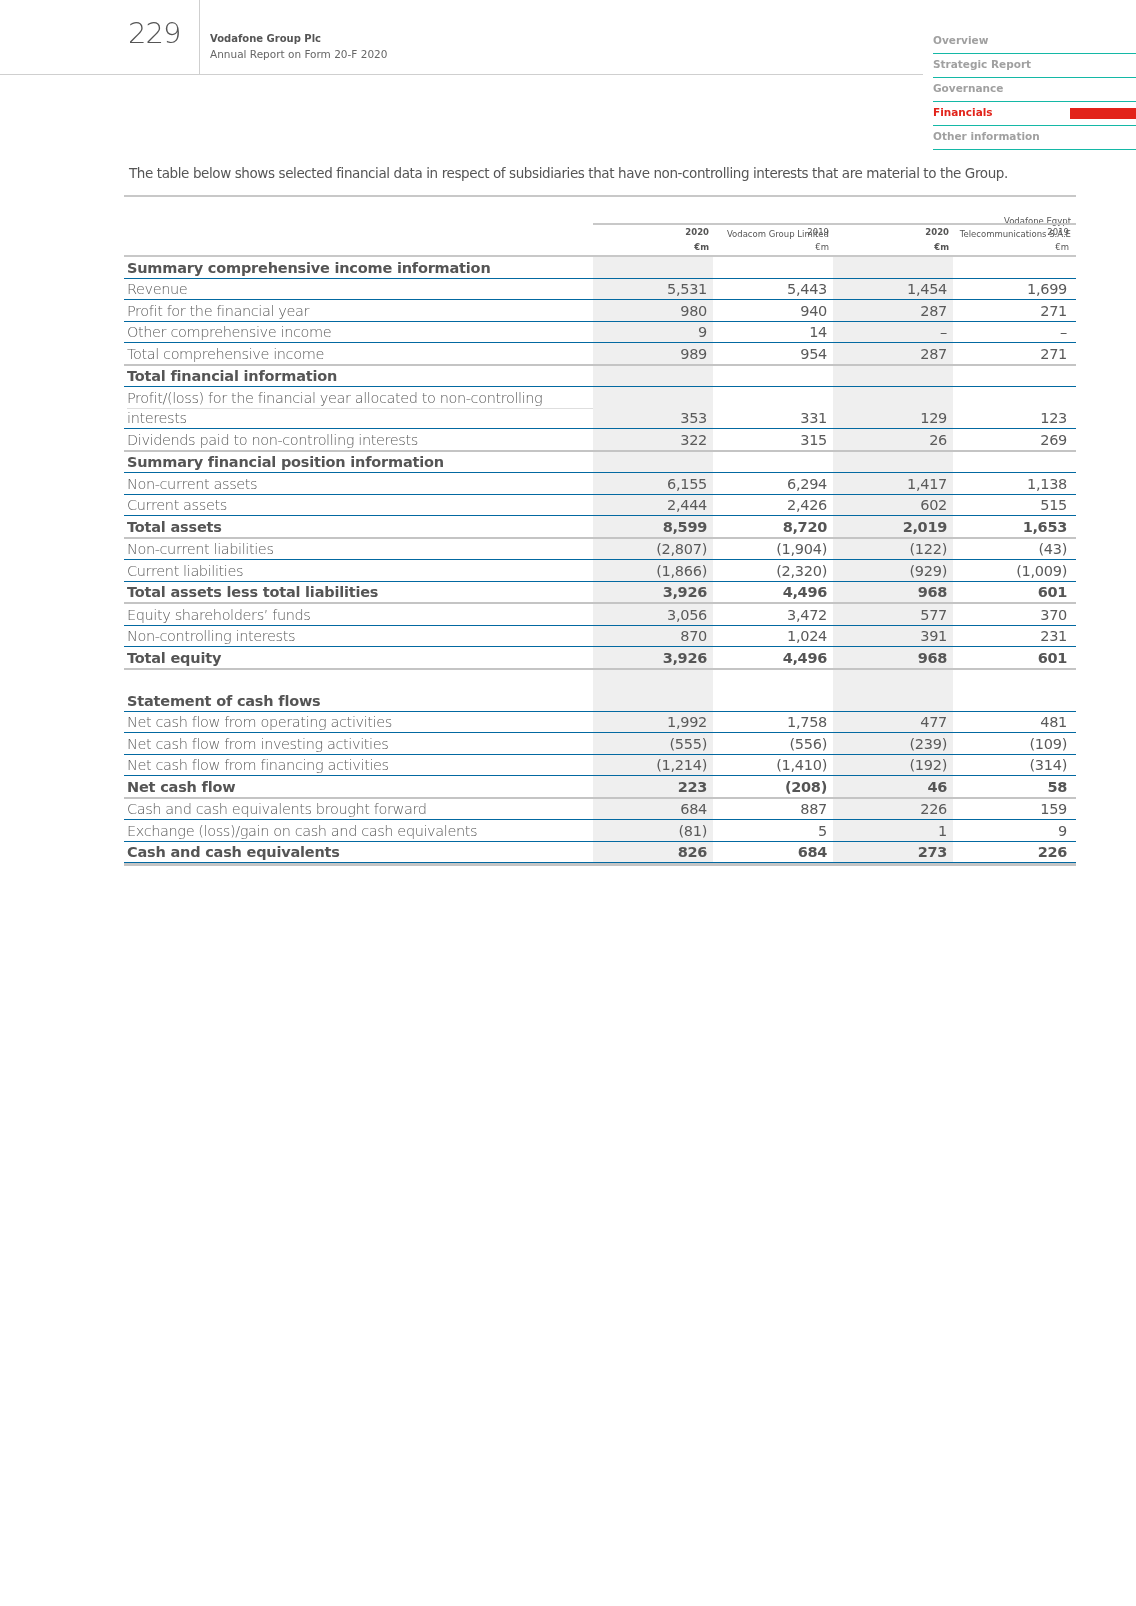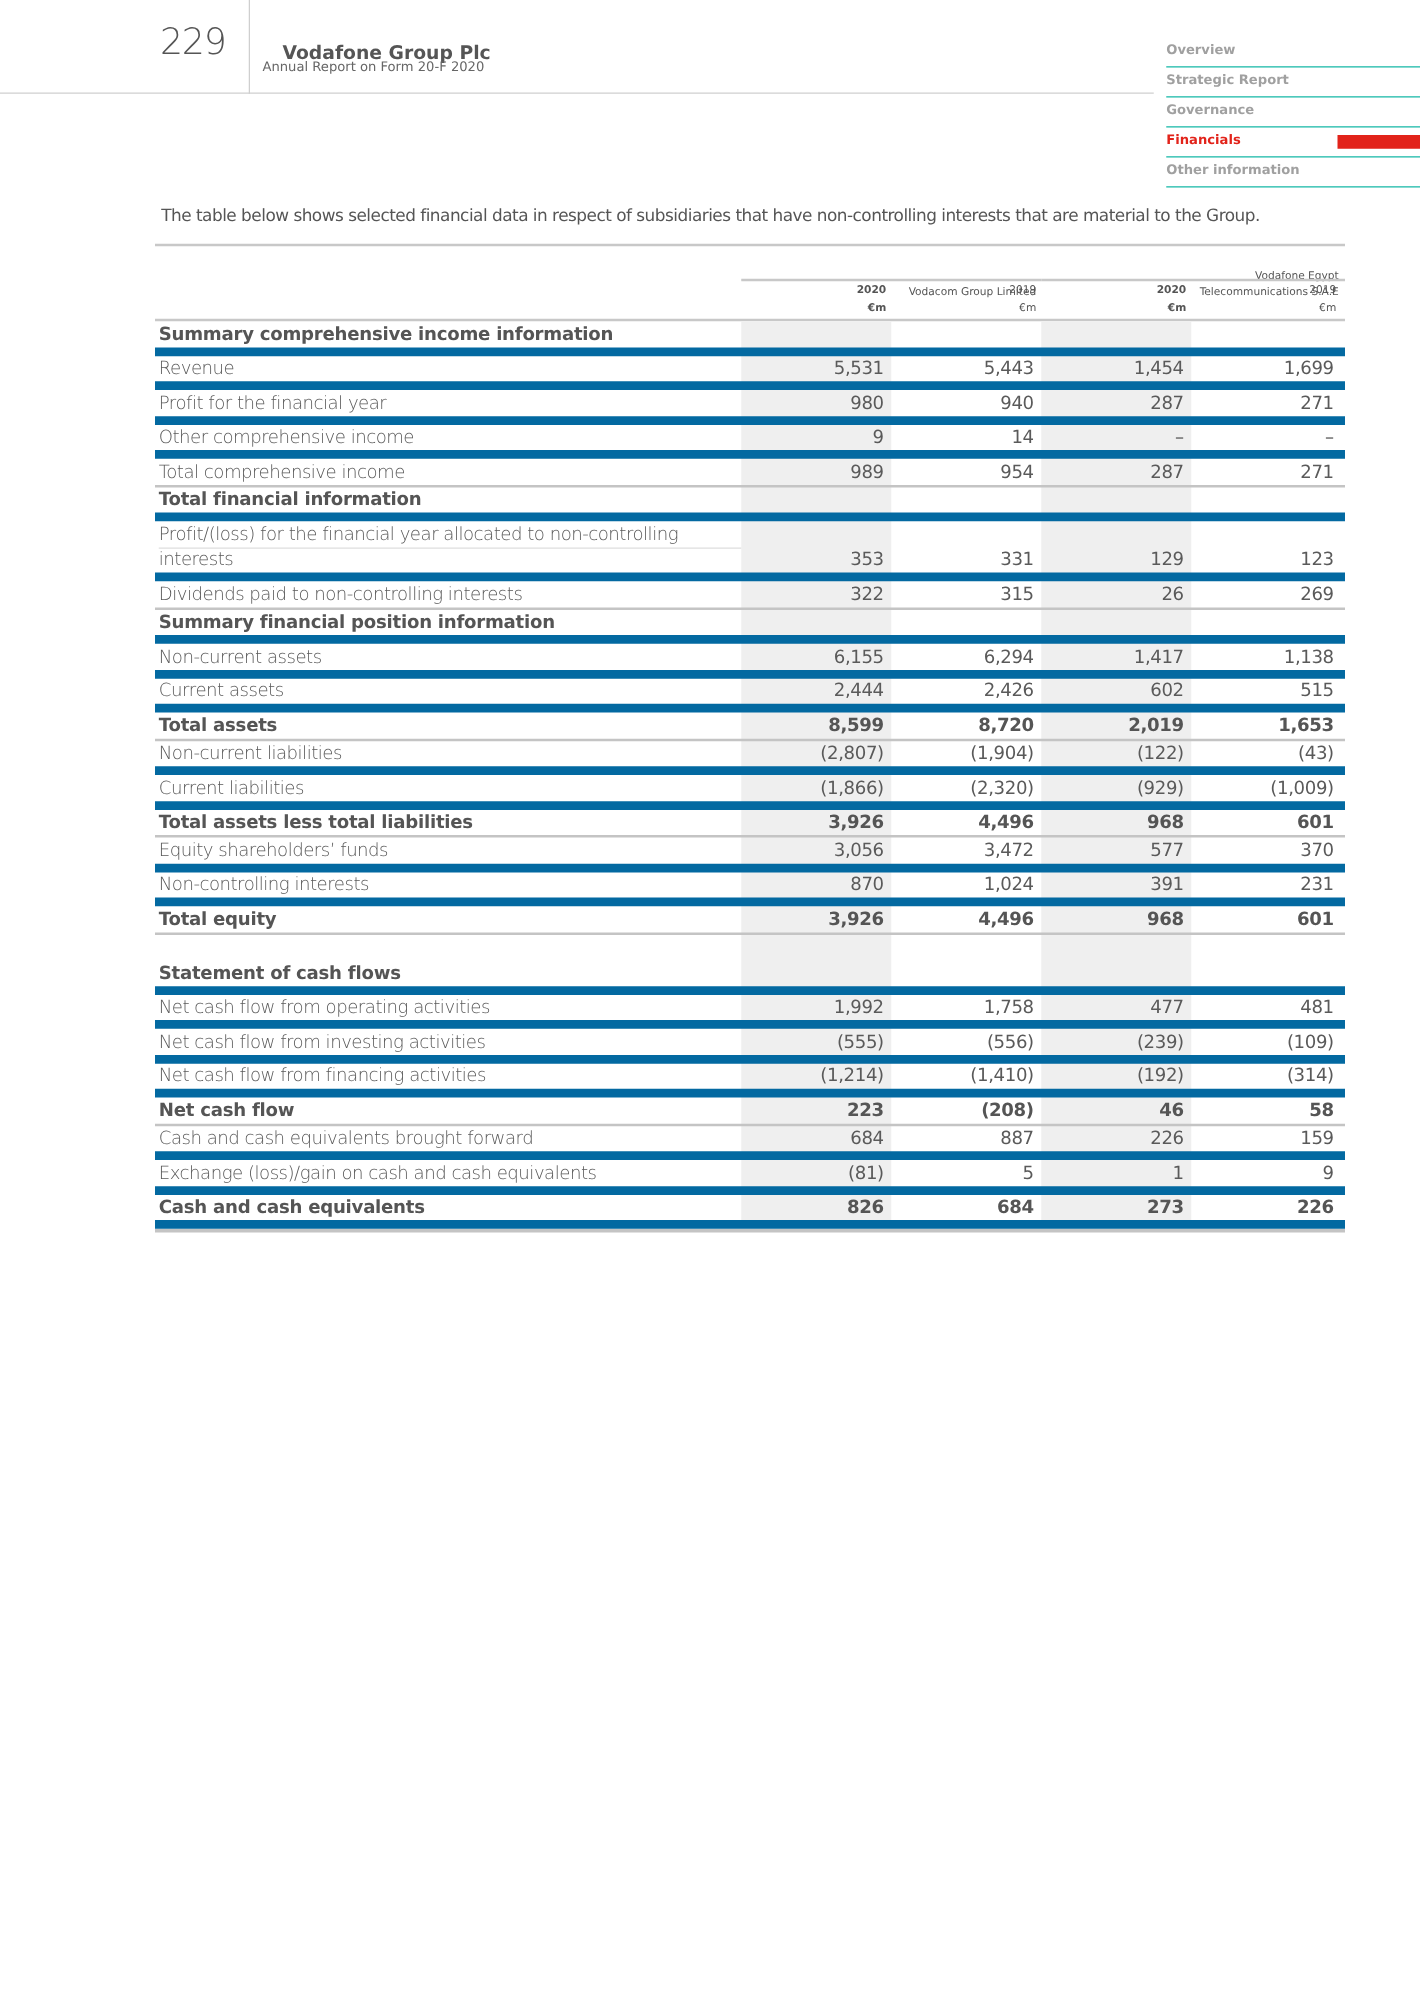--- a/index.html
+++ b/index.html
@@ -1,37 +1,37 @@
 <!DOCTYPE html>
 <html><head>
 <meta charset="utf-8">
 <style>
   html, body { margin: 0; padding: 0; background: #ffffff; }
   body { width: 1136px; height: 1606px; position: relative; font-family: "DejaVu Sans", sans-serif; color: #4a4a4a; overflow: hidden; }
   .hdr-line { position: absolute; left: 0; top: 74px; width: 923px; height: 1px; background: #cfcfcf; }
   .page-num { position: absolute; left: 128px; top: 16px; font-size: 29px; font-weight: 300; color: #555; letter-spacing: -1px; }
   .vsep { position: absolute; left: 199px; top: 0; width: 1px; height: 75px; background: #cfcfcf; }
-  .co-name { position: absolute; left: 210px; top: 33px; font-size: 15px; font-weight: bold; color: #555; margin-left: 16px; }
+  .co-name { position: absolute; left: 210px; top: 33px; font-size: 10px; font-weight: bold; color: #555; }
   .co-sub { position: absolute; left: 210px; top: 48px; font-size: 10.5px; color: #666; }
   .nav { position: absolute; left: 933px; top: 30px; width: 203px; }
   .nav-item { height: 23px; border-bottom: 1px solid #14b8a6; font-size: 10.5px; font-weight: bold; color: #a0a0a0; line-height: 20px; padding-left: 0; position: relative; }
   .nav-item.active { color: #e2231a; }
   .nav-item .bar { position: absolute; right: 0; top: 6px; width: 66px; height: 11px; background: #e2231a; }
   .intro { position: absolute; left: 129px; top: 165px; font-size: 13.5px; color: #555; letter-spacing: -0.4px; text-align: right; }
   .tbl { position: absolute; left: 124px; top: 195px; width: 952px; }
   .top-rule { height: 2px; background: #c8c8c8; }
   .hrow { display: flex; position: relative; }
   .hlabel { width: 469px; }
   .hcell { width: 120px; text-align: right; padding-right: 4px; box-sizing: border-box; font-size: 8.5px; color: #555; }
   .hcell.b { font-weight: bold; }
   .group-hdr { position: absolute; font-size: 8.5px; color: #555; text-align: right; margin-top: 18px; }
   .group-rule { position: absolute; height: 2px; background: #c8c8c8; }
   .rows { position: relative; }
   .shade { position: absolute; top: 0; bottom: 0; width: 120px; background: #efefef; }
-  .row { display: flex; position: relative; border-bottom: 7px solid #0369a1; height: 20.5px; align-items: flex-end; }
+  .row { display: flex; position: relative; border-bottom: 1px solid #0369a1; height: 20.5px; align-items: flex-end; }
   .row.thick { border-bottom: 2px solid #c4c4c4; }
   .row.tall { height: 41px; }
   .lbl { width: 469px; font-size: 14.5px; color: #5a5a5a; padding-left: 3px; box-sizing: border-box; line-height: 19px; letter-spacing: -0.4px; font-weight: 300; }
   .lbl.section, .lbl.bold { font-weight: bold; color: #555; letter-spacing: -0.2px; }
   .val { width: 120px; text-align: right; padding-right: 6px; box-sizing: border-box; font-size: 14.5px; color: #5a5a5a; line-height: 19px; position: relative; z-index: 1; letter-spacing: -0.3px; }
   .val.bold { font-weight: bold; color: #555; }
   .bottom-rule { height: 3px; background: #c4c4c4; }
 </style>
 </head>
 <body>

